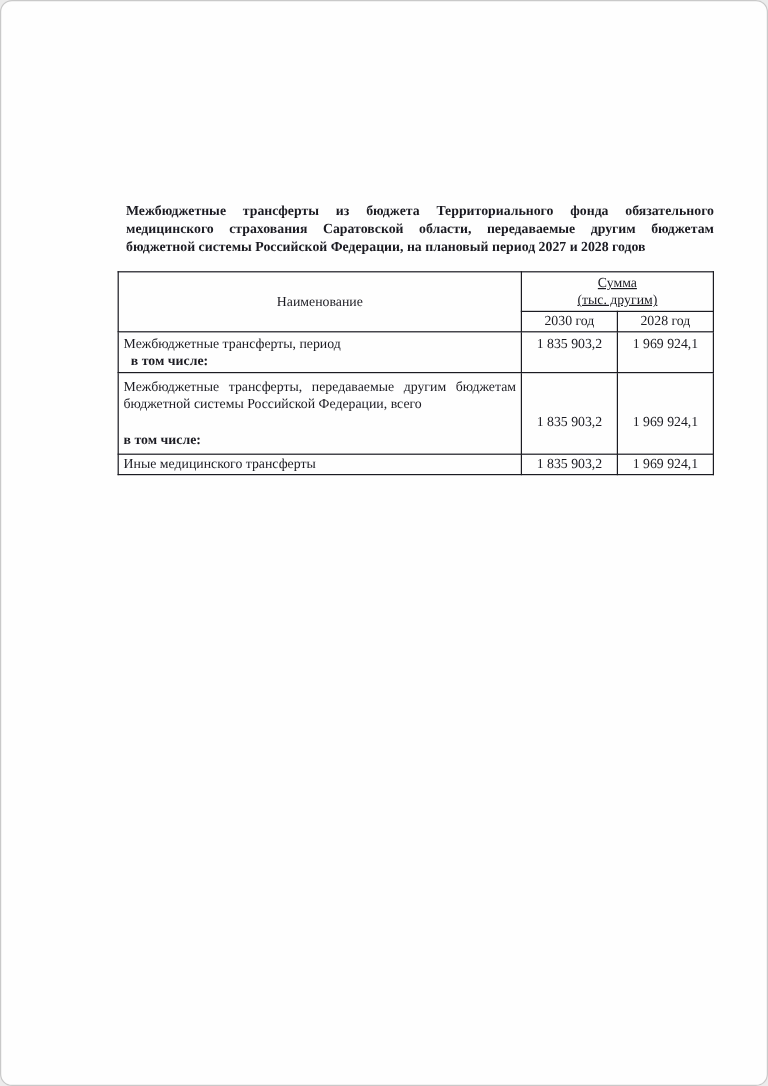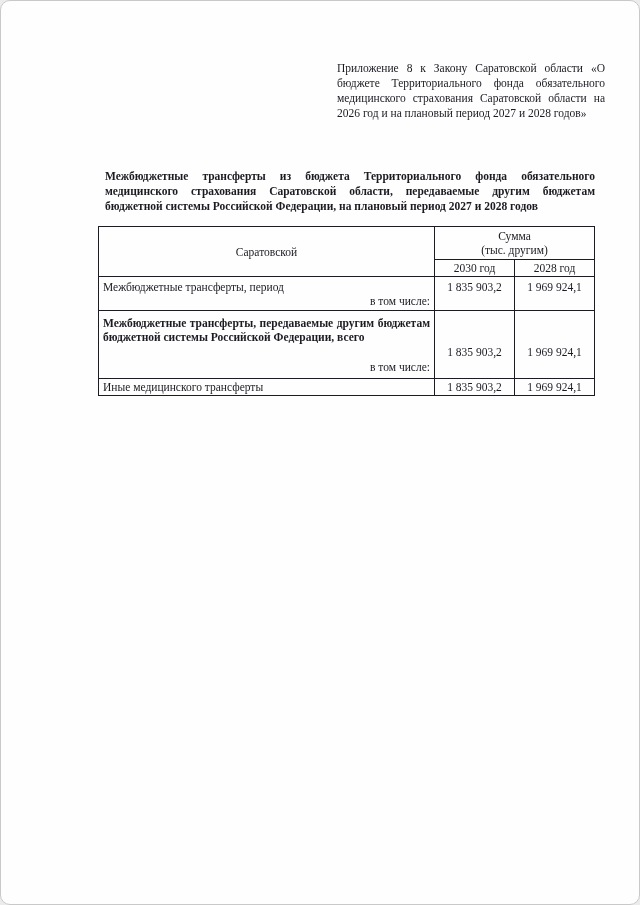--- a/index.html
+++ b/index.html
@@ -58,56 +58,56 @@
     font-weight: normal;
     vertical-align: middle;
     box-sizing: border-box;
   }
   .budget-table th {
     text-align: center;
   }
   .budget-table th.sum-head {
     padding-top: 2px;
     padding-bottom: 2px;
+    text-decoration: underline;
   }
   .budget-table td.name {
     text-align: justify;
   }
   .budget-table td.val {
     text-align: center;
     margin-top: 32px;
   }
   .budget-table tr.row-1 td.val { vertical-align: top; padding-top: 3px; }
   .budget-table tr.row-2 td.val { vertical-align: middle; padding-top: 16px; }
   .budget-table tr.row-1 td.name,
   .budget-table tr.row-2 td.name { padding-top: 3px; padding-bottom: 2px; }
-  .budget-table tr.row-2 td.name .l1 { margin-bottom: 16px; font-weight: bold; }
+  .budget-table tr.row-2 td.name .l1 { margin-bottom: 16px; }
   .budget-table tr.row-2 td.name { height: 68px; }
   .budget-table tr.row-1 td.name { height: 26px; }
   .indent { padding-left: 6px; }
-  .l2 { text-align: right; }
+  .l2 { text-align: left; font-weight: bold; }
 </style>
 </head>
 <body>
 
 <div class="page">
 
-  <div class="annex">Приложение 8 к Закону Саратовской области «О бюджете Территориального фонда обязательного медицинского страхования Саратовской области на 2026 год и на плановый период 2027 и 2028 годов»</div>
 
   <div class="doc-title">Межбюджетные трансферты из бюджета Территориального фонда обязательного медицинского страхования Саратовской области, передаваемые другим бюджетам бюджетной системы Российской Федерации, на плановый период 2027 и 2028 годов</div>
 
   <table class="budget-table">
     <colgroup>
       <col class="c-name">
       <col class="c-year">
       <col class="c-year">
     </colgroup>
     <thead>
       <tr>
-        <th rowspan="2">Саратовской</th>
+        <th rowspan="2">Наименование</th>
         <th colspan="2" class="sum-head">
           <div>Сумма</div>
           <div>(тыс. другим)</div>
         </th>
       </tr>
       <tr>
         <th>2030 год</th>
         <th>2028 год</th>
       </tr>
     </thead>

